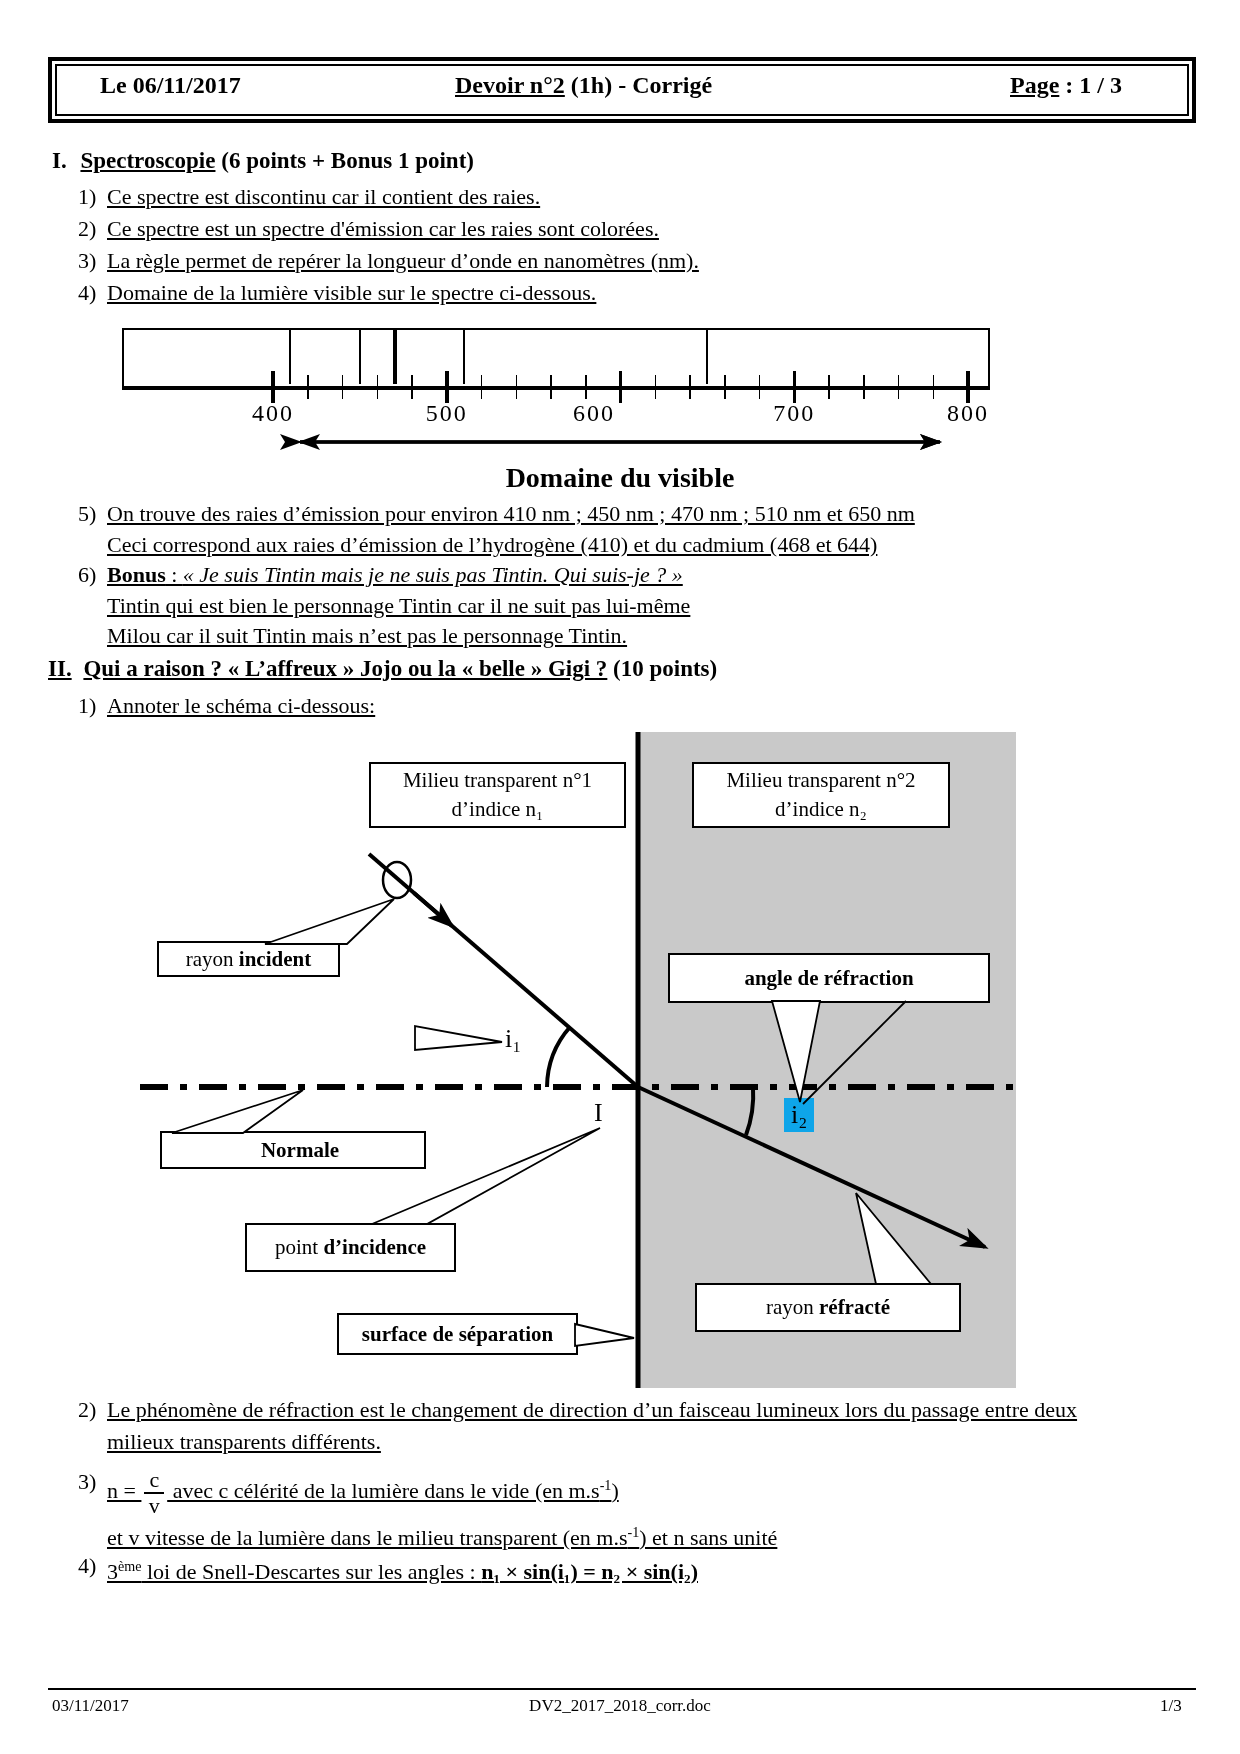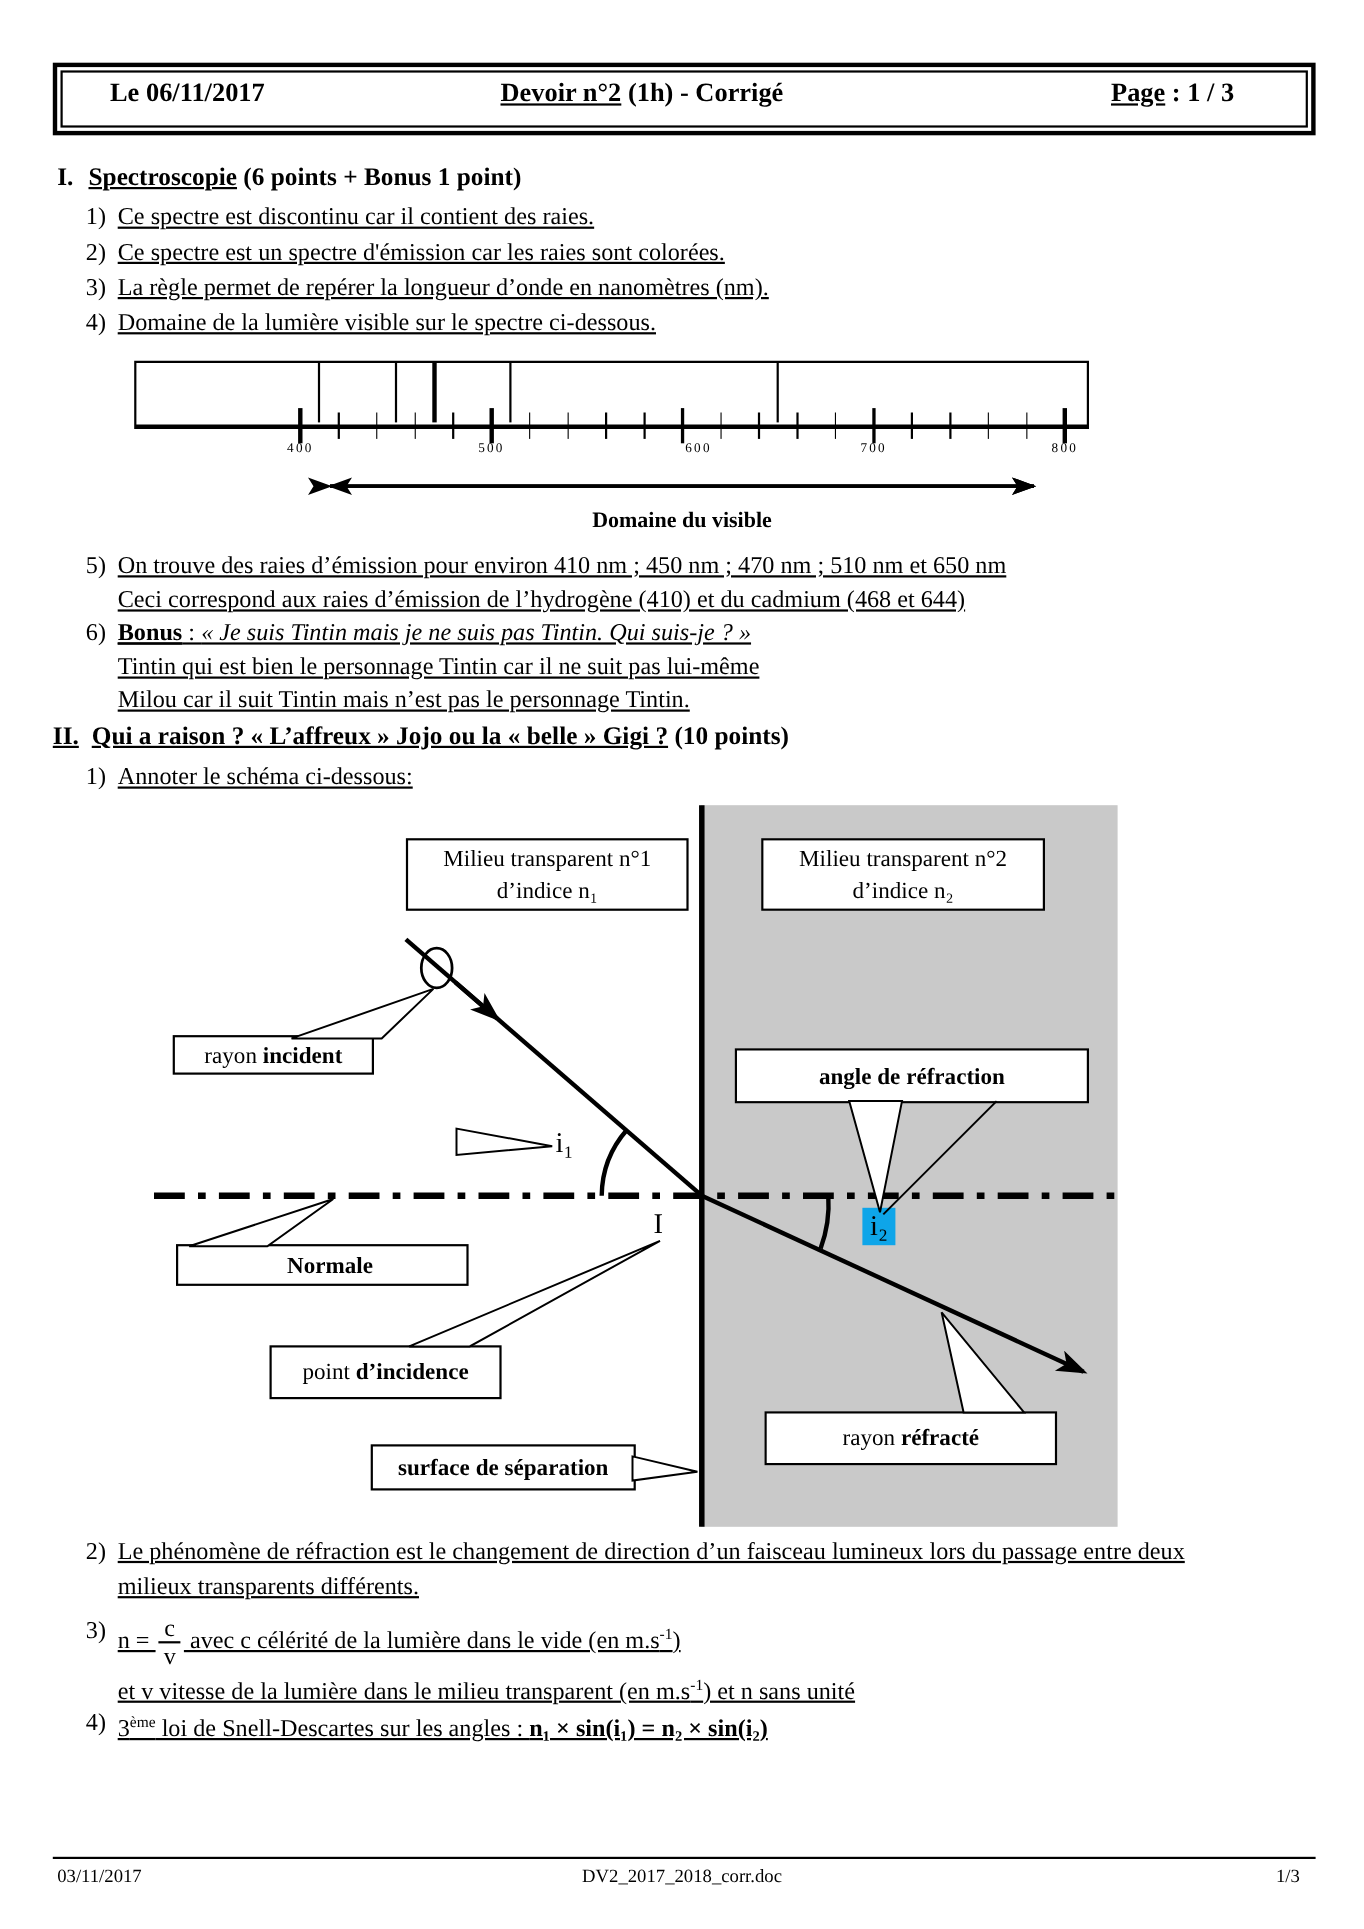--- a/index.html
+++ b/index.html
@@ -13,22 +13,22 @@
   .u{text-decoration:underline;}
   
   .sec{font-weight:bold;font-size:23px;white-space:nowrap;}
   .body-line{font-size:22px;line-height:28px;white-space:nowrap;}
   .num-col{position:absolute;left:78px;}
   .txt-col{position:absolute;left:107px;text-decoration:underline;}
   
   .spec-box{left:122px;top:328px;width:864px;height:56px;border:2px solid #000;border-bottom:4px solid #000;background:#fff;}
   .raie{position:absolute;background:#000;top:330px;}
   .tick{position:absolute;background:#000;}
-  .tick-label{position:absolute;top:400px;width:90px;text-align:center;font-size:12px;letter-spacing:2px;}
-  .domain-label{top:462px;left:400px;width:440px;text-align:center;font-weight:bold;font-size:20px;}
+  .tick-label{position:absolute;top:400px;width:90px;text-align:center;font-size:24px;letter-spacing:2px;}
+  .domain-label{top:462px;left:400px;width:440px;text-align:center;font-weight:bold;font-size:28px;}
   
   .gray{left:637px;top:732px;width:379px;height:656px;background:#c9c9c9;}
   .call-box{position:absolute;border:2px solid #000;background:#fff;text-align:center;
             font-size:21px;display:flex;align-items:center;justify-content:center;z-index:2;}
   .svg-layer{left:0;top:0;z-index:3;pointer-events:none;}
   .under-svg{z-index:1;}
   .dlabel{position:absolute;font-size:26px;z-index:2;}
   .ital{font-style:italic;}
   .b{font-weight:bold;}
   sup{font-size:64%;}
@@ -96,21 +96,21 @@
       <div class="tick" style="left: 724px; top: 375px; width: 1.5px; height: 24px;"></div>
       <div class="tick" style="left: 758.75px; top: 375px; width: 1.5px; height: 24px;"></div>
       <div class="tick" style="left: 792.5px; top: 371px; width: 3.5px; height: 32px;"></div>
       <div class="tick" style="left: 828.25px; top: 375px; width: 1.5px; height: 24px;"></div>
       <div class="tick" style="left: 863px; top: 375px; width: 1.5px; height: 24px;"></div>
       <div class="tick" style="left: 897.75px; top: 375px; width: 1.5px; height: 24px;"></div>
       <div class="tick" style="left: 932.5px; top: 375px; width: 1.5px; height: 24px;"></div>
       <div class="tick" style="left: 966.25px; top: 371px; width: 3.5px; height: 32px;"></div>
       <div class="tick-label" style="left: 228px;">400</div>
       <div class="tick-label" style="left: 401.75px;">500</div>
-      <div class="tick-label" style="left: 590px;">600</div>
+      <div class="tick-label" style="left: 549px;">600</div>
       <div class="tick-label" style="left: 749.25px;">700</div>
       <div class="tick-label" style="left: 923px;">800</div>
     </div>
   <div class="abs domain-label">Domaine du visible</div>
 
   <div class="abs body-line" style="top:500px;">
     <span class="num-col">5)</span>
     <span class="txt-col">On trouve des raies d’émission pour environ 410 nm ; 450 nm ; 470 nm ; 510 nm et 650 nm</span>
   </div>
   <div class="abs body-line" style="top:531px;">

